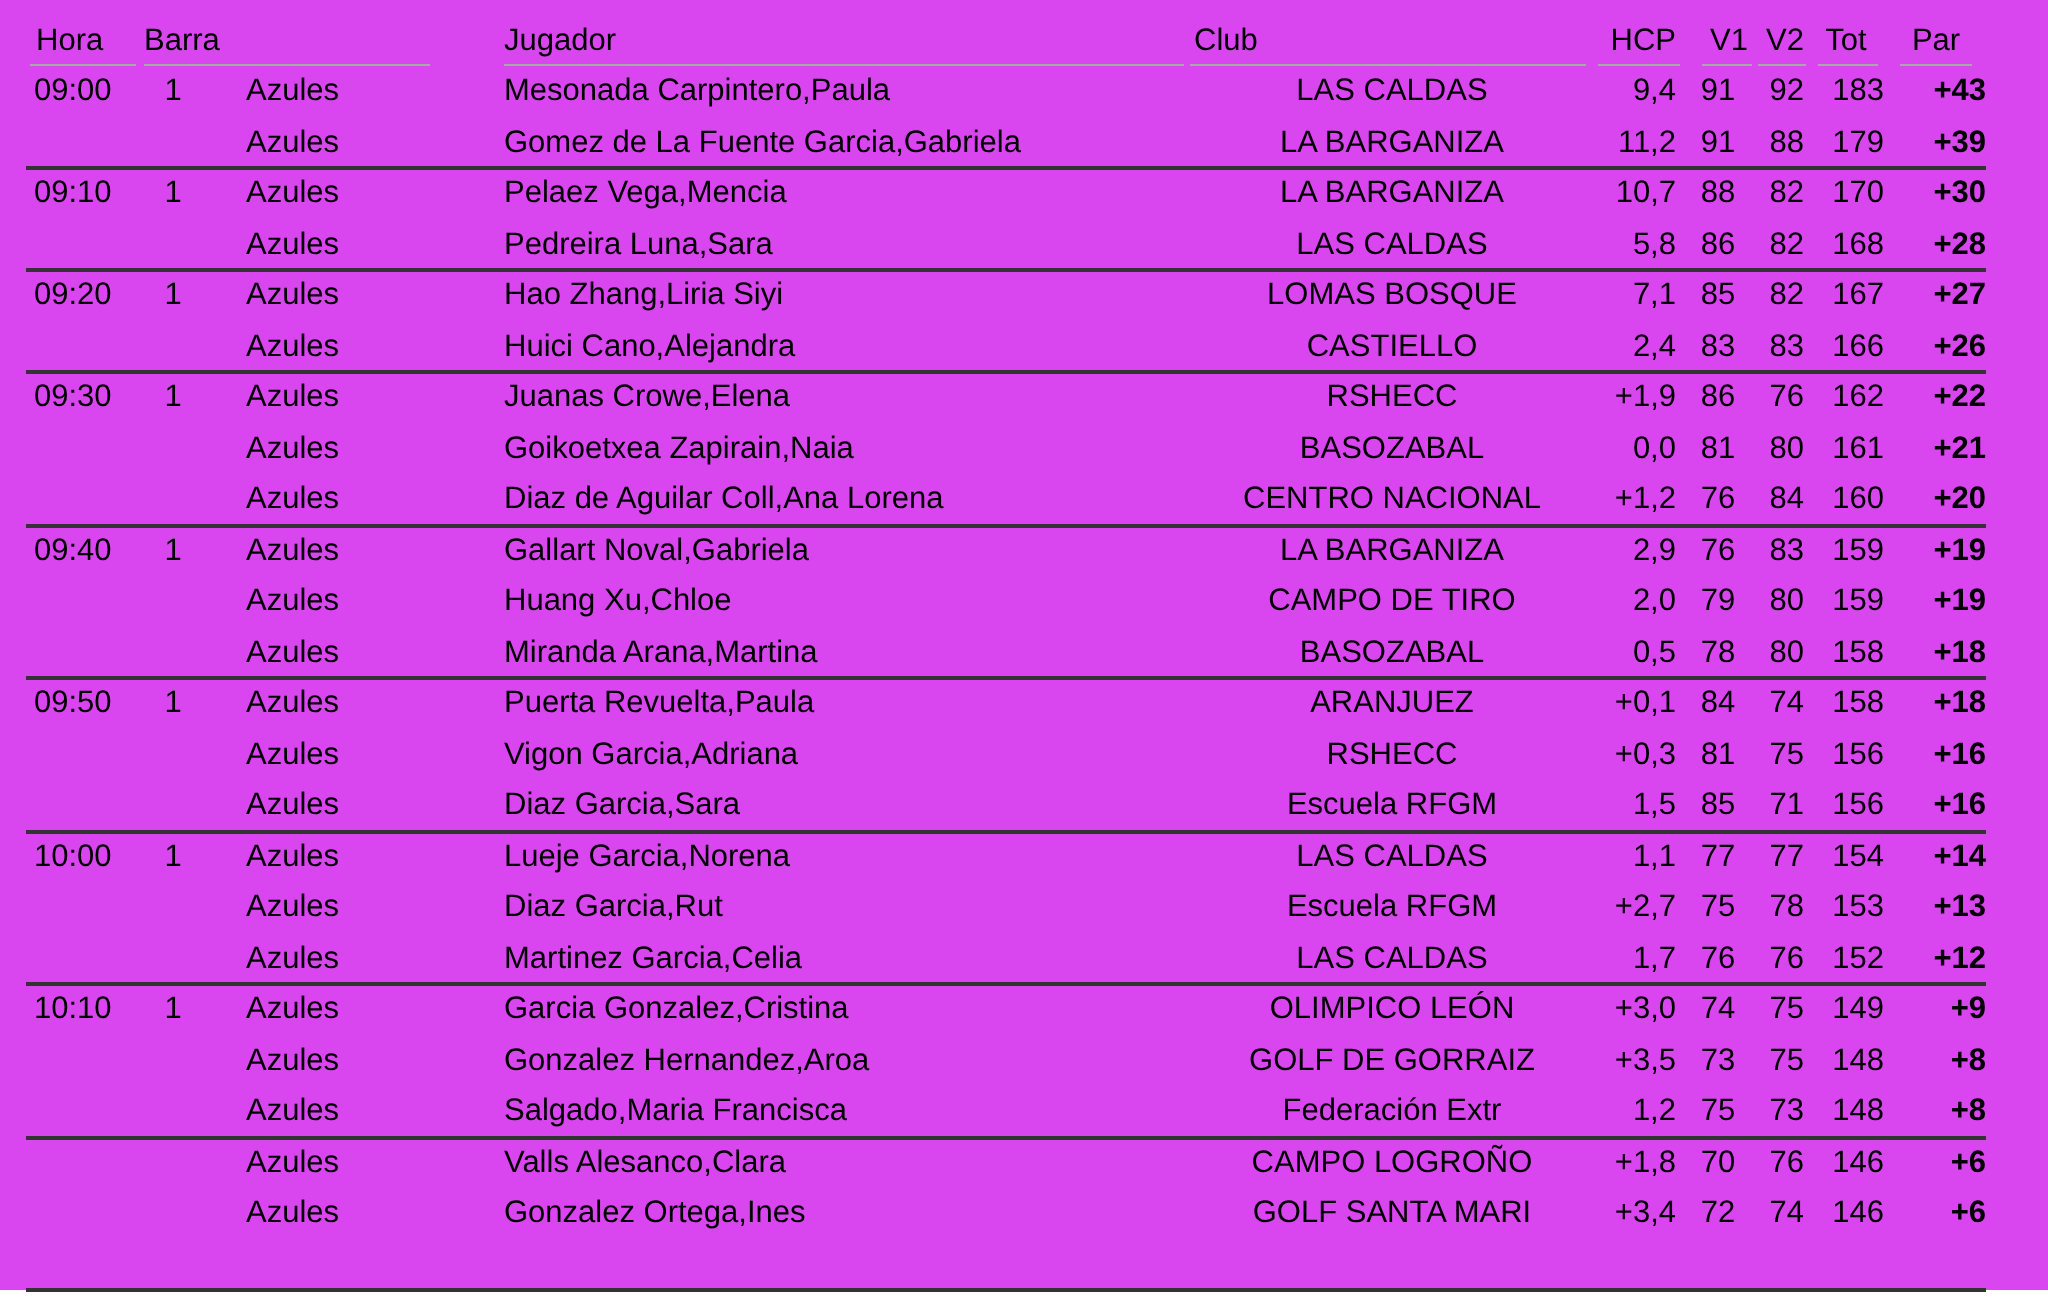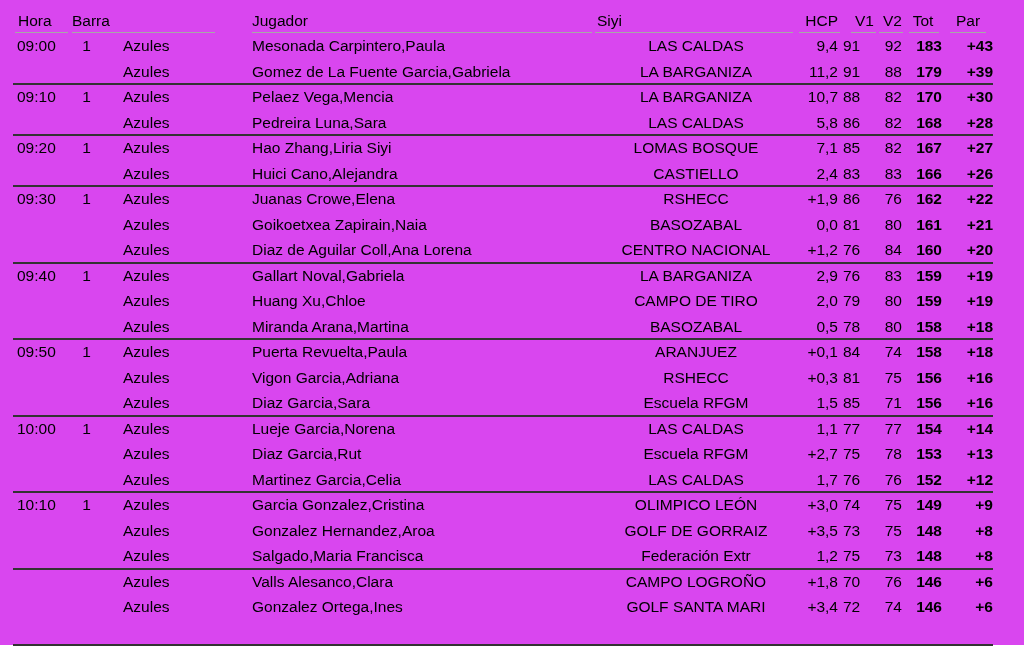--- a/index.html
+++ b/index.html
@@ -59,23 +59,23 @@
     vertical-align: middle;
     white-space: nowrap;
     overflow: hidden;
   }
   .c-hora    { padding-left: 4px; }
   .c-barra   { text-align: center; padding-right: 10px; }
   .c-team    { padding-left: 8px; }
   .c-jugador { }
   .c-club    { padding-left: 2px; text-align: center; }
   .c-hcp     { text-align: right; padding-right: 5px; }
-  .c-v1      { text-align: left; padding-right: 2px; }
+  .c-v1      { text-align: center; padding-right: 2px; }
   .c-v2      { text-align: right; padding-right: 2px; }
-  .c-tot     { text-align: right; padding-right: 2px; font-weight: 700; }
+  .c-tot     { text-align: right; padding-right: 2px; font-weight: 400; }
   .c-par     { text-align: right; font-weight: bold; }
   .sep-line {
     position: absolute;
     left: 13px;
     width: 980px;
     height: 2px;
     background: #333333;
   }
 </style>
 </head>
@@ -100,21 +100,21 @@
         <th>
             <div class="hl hl-hora">Hora</div>
           </th>
         <th colspan="2">
             <div class="hl hl-barra">Barra</div>
           </th>
         <th>
             <div class="hl hl-jugador">Jugador</div>
           </th>
         <th>
-            <div class="hl hl-club">Siyi</div>
+            <div class="hl hl-club">Club</div>
           </th>
         <th>
             <div class="hl hl-hcp">HCP</div>
           </th>
         <th>
             <div class="hl hl-v1">V1</div>
           </th>
         <th>
             <div class="hl hl-v2">V2</div>
           </th>

